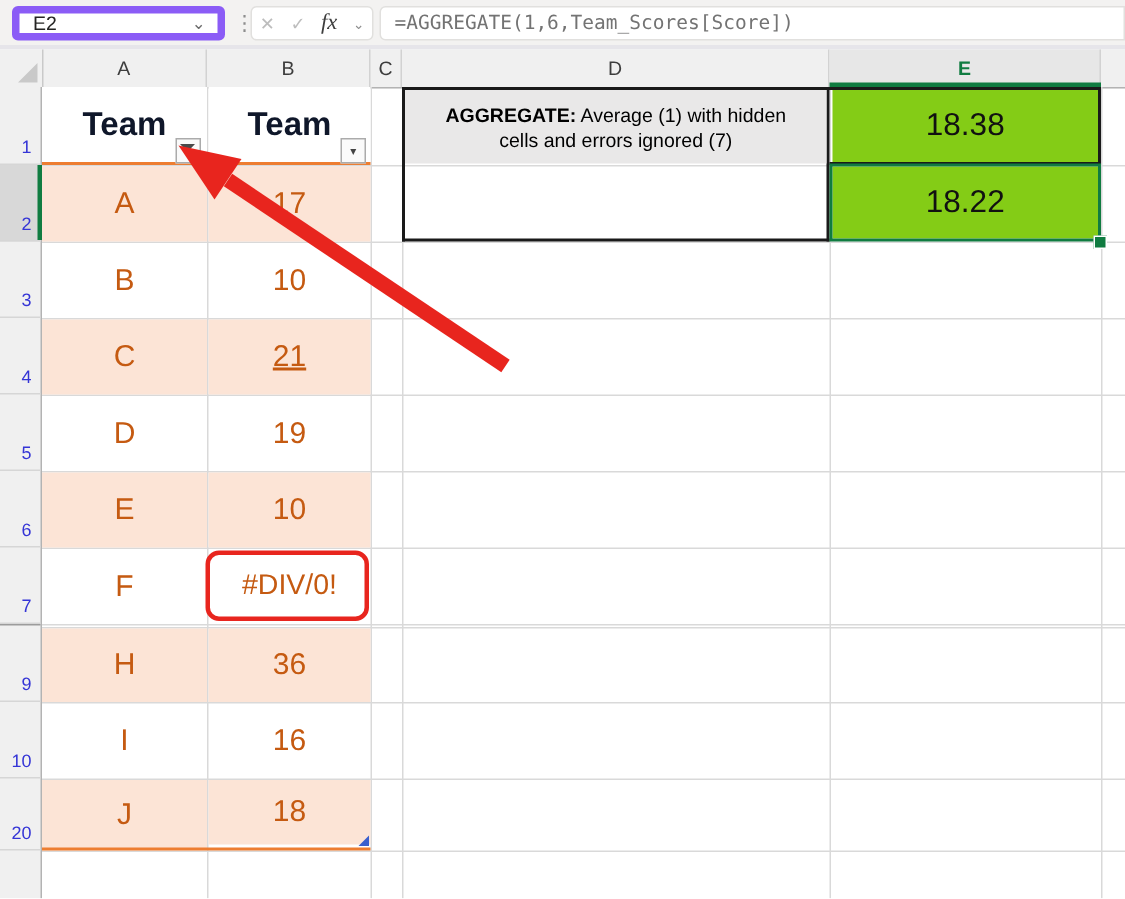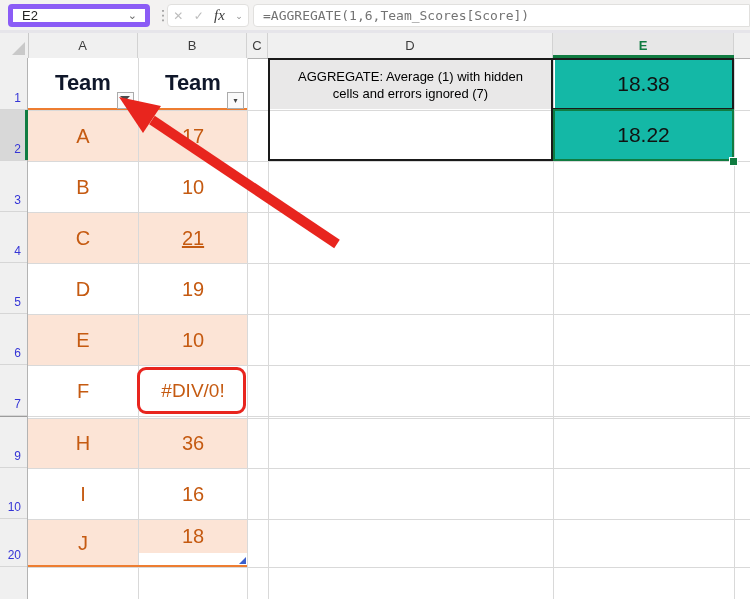--- a/index.html
+++ b/index.html
@@ -65,23 +65,23 @@
   .errbox{position:absolute;left:137px;top:367px;width:109px;height:47px;border:3px solid #E8251E;
           border-radius:9px;box-sizing:border-box;}
   .thandle{position:absolute;left:239px;top:557px;width:0;height:0;
            border-left:7px solid transparent;border-bottom:7px solid #3A5FCD;}
 
   
   .blk{position:absolute;background:#1a1a1a;}
   .dnote{position:absolute;left:270px;width:281px;height:49px;background:#E9E8E8;
          display:flex;align-items:center;justify-content:center;text-align:center;
          font-size:13px;line-height:17px;color:#000;padding:0 16px;box-sizing:border-box;}
-  .dnote b{font-weight:normal;text-align:right;}
+  .dnote b{font-weight:bold;text-align:right;}
   .eval{position:absolute;display:flex;align-items:center;justify-content:center;
-        font-size:21px;color:#111;background:#14b8a6;}
+        font-size:21px;color:#111;background:#84cc16;}
   .sel2{position:absolute;left:553px;top:109px;width:181px;height:52px;
         border:2px solid #107C41;box-sizing:border-box;}
   .fillhandle{position:absolute;left:729px;top:157px;width:7px;height:7px;background:#107C41;
               border:1px solid #fff;box-sizing:content-box;}
 
   .arrow{position:absolute;left:0;top:0;pointer-events:none;z-index:60;}
   .layer3{z-index:30;} .layer4{z-index:40;} .layer5{z-index:50;}
 </style>
 </head>
 <body>
@@ -161,21 +161,21 @@
   <div class="tcell" style="left:139px;top:264px;width:108px;height:50px;">19</div>
   <div class="tcell band" style="left:28px;top:315px;width:110px;height:50px;">E</div>
   <div class="tcell band" style="left:139px;top:315px;width:108px;height:50px;">10</div>
   <div class="tcell" style="left:28px;top:366px;width:110px;height:50px;">F</div>
   <div class="tcell" style="left:139px;top:366px;width:108px;height:50px;font-size:19px;">#DIV/0!</div>
   <div class="tcell band" style="left:28px;top:419px;width:110px;height:49px;">H</div>
   <div class="tcell band" style="left:139px;top:419px;width:108px;height:49px;">36</div>
   <div class="tcell" style="left:28px;top:469px;width:110px;height:50px;">I</div>
   <div class="tcell" style="left:139px;top:469px;width:108px;height:50px;">16</div>
   <div class="tcell band" style="left:28px;top:520px;width:110px;height:47px;">J</div>
-  <div class="tcell band" style="left:139px;top:520px;width:108px;height:33px;">18</div>
+  <div class="tcell band" style="left:139px;top:520px;width:108px;height:43px;">18</div>
   <div class="oline" style="top:565px;"></div>
   <div class="thandle"></div>
 
   <div class="fbtn layer4" style="left:117px;top:92px;">
     <svg width="11" height="11" viewBox="0 0 11 11">
       <polygon points="0,1 10,1 6.2,5 6.2,10 3.8,8 3.8,5" fill="#4a4a4a"></polygon>
     </svg>
   </div>
   <div class="fbtn layer4" style="left:227px;top:92px;">
     <span class="chev">▾</span>

